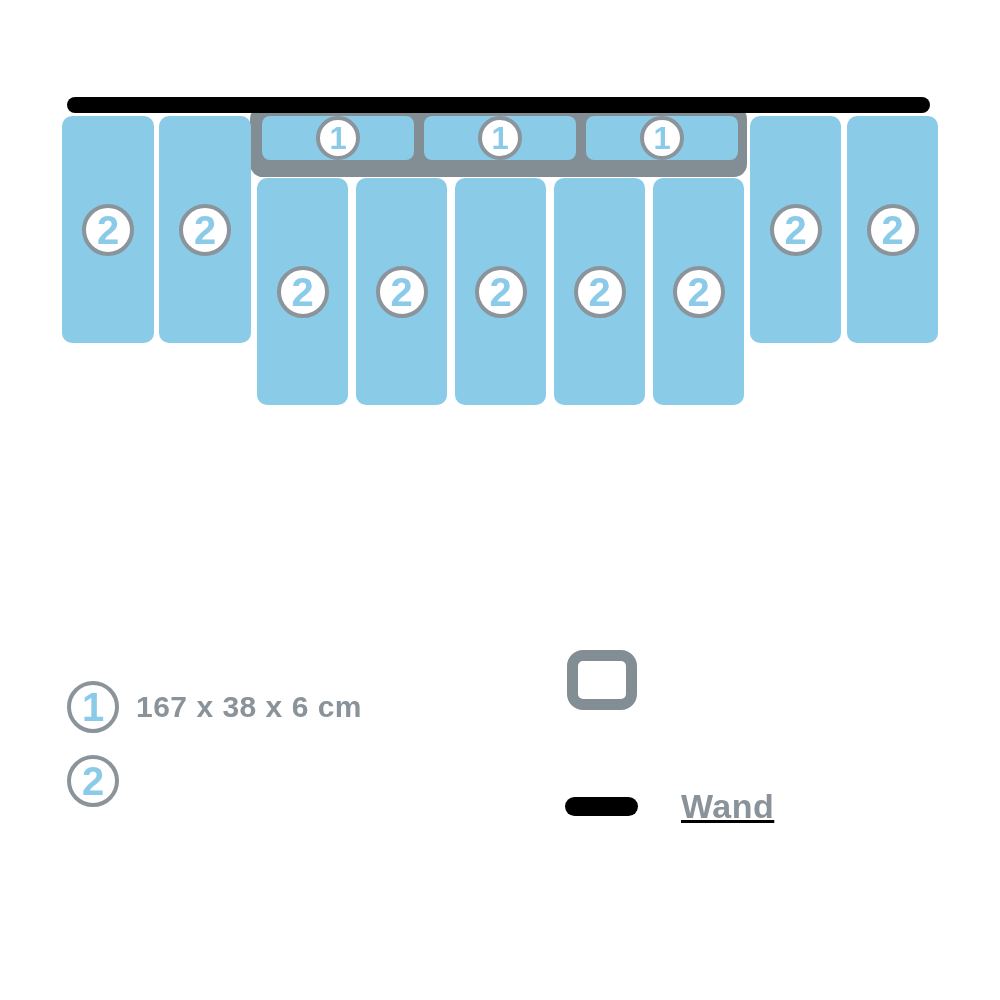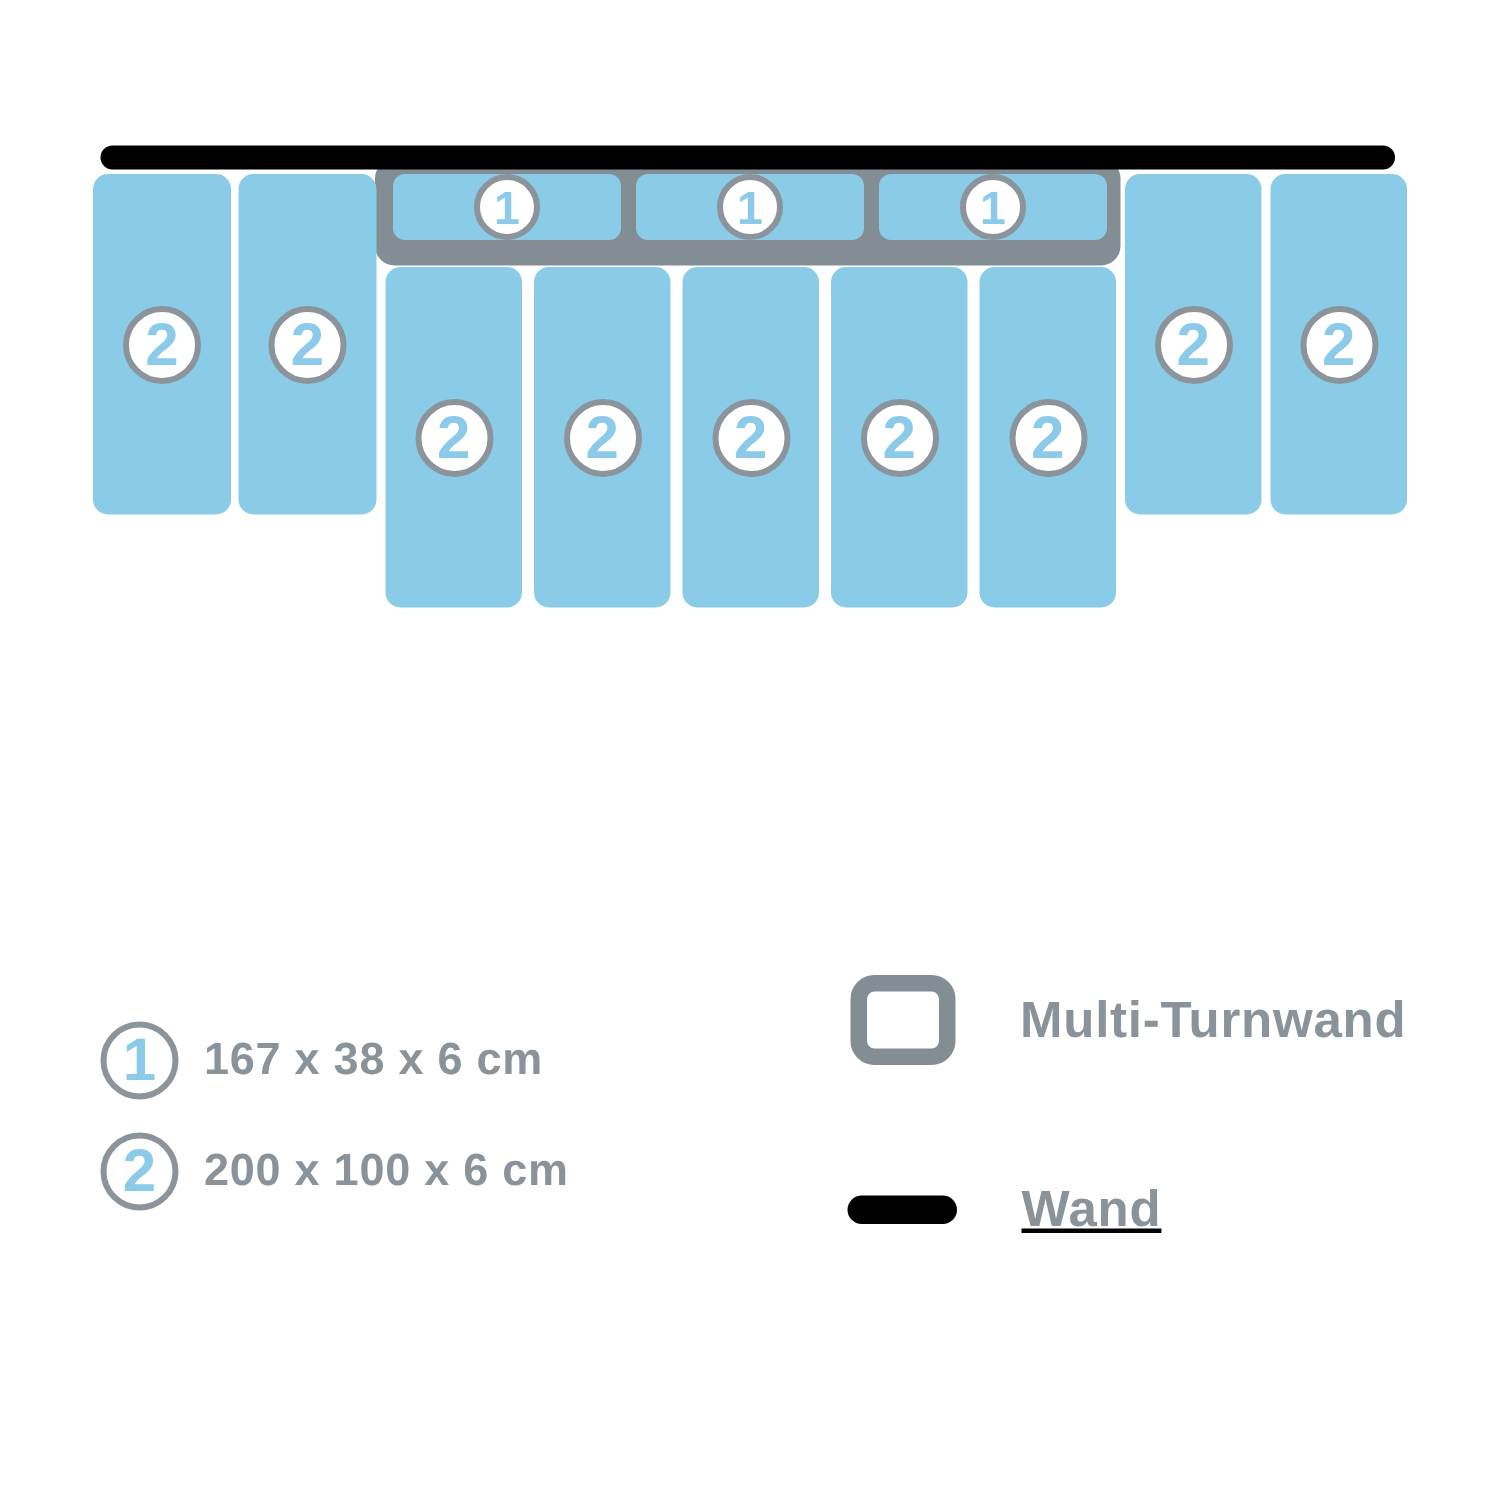--- a/index.html
+++ b/index.html
@@ -111,28 +111,26 @@
     <div class="wall"></div>
   </div>
 
   <div>
     <div class="legend-row row-size1">
       <div class="badge badge-large">1</div>
       <div class="legend-label">167 x 38 x 6 cm</div>
     </div>
     <div class="legend-row row-size2">
       <div class="badge badge-large">2</div>
-      <div class="legend-label">200 x 100 x 6 cm</div>
     </div>
   </div>
 
   <div>
     <div class="legend-row row-mt">
       <span class="mt-icon"></span>
-      <div class="legend-label big">Multi-Turnwand</div>
     </div>
     <div class="legend-row row-wand">
       <span class="wand-icon"></span>
       <div class="legend-label big">Wand</div>
     </div>
   </div>
 
 </div>
 
 </body></html>

